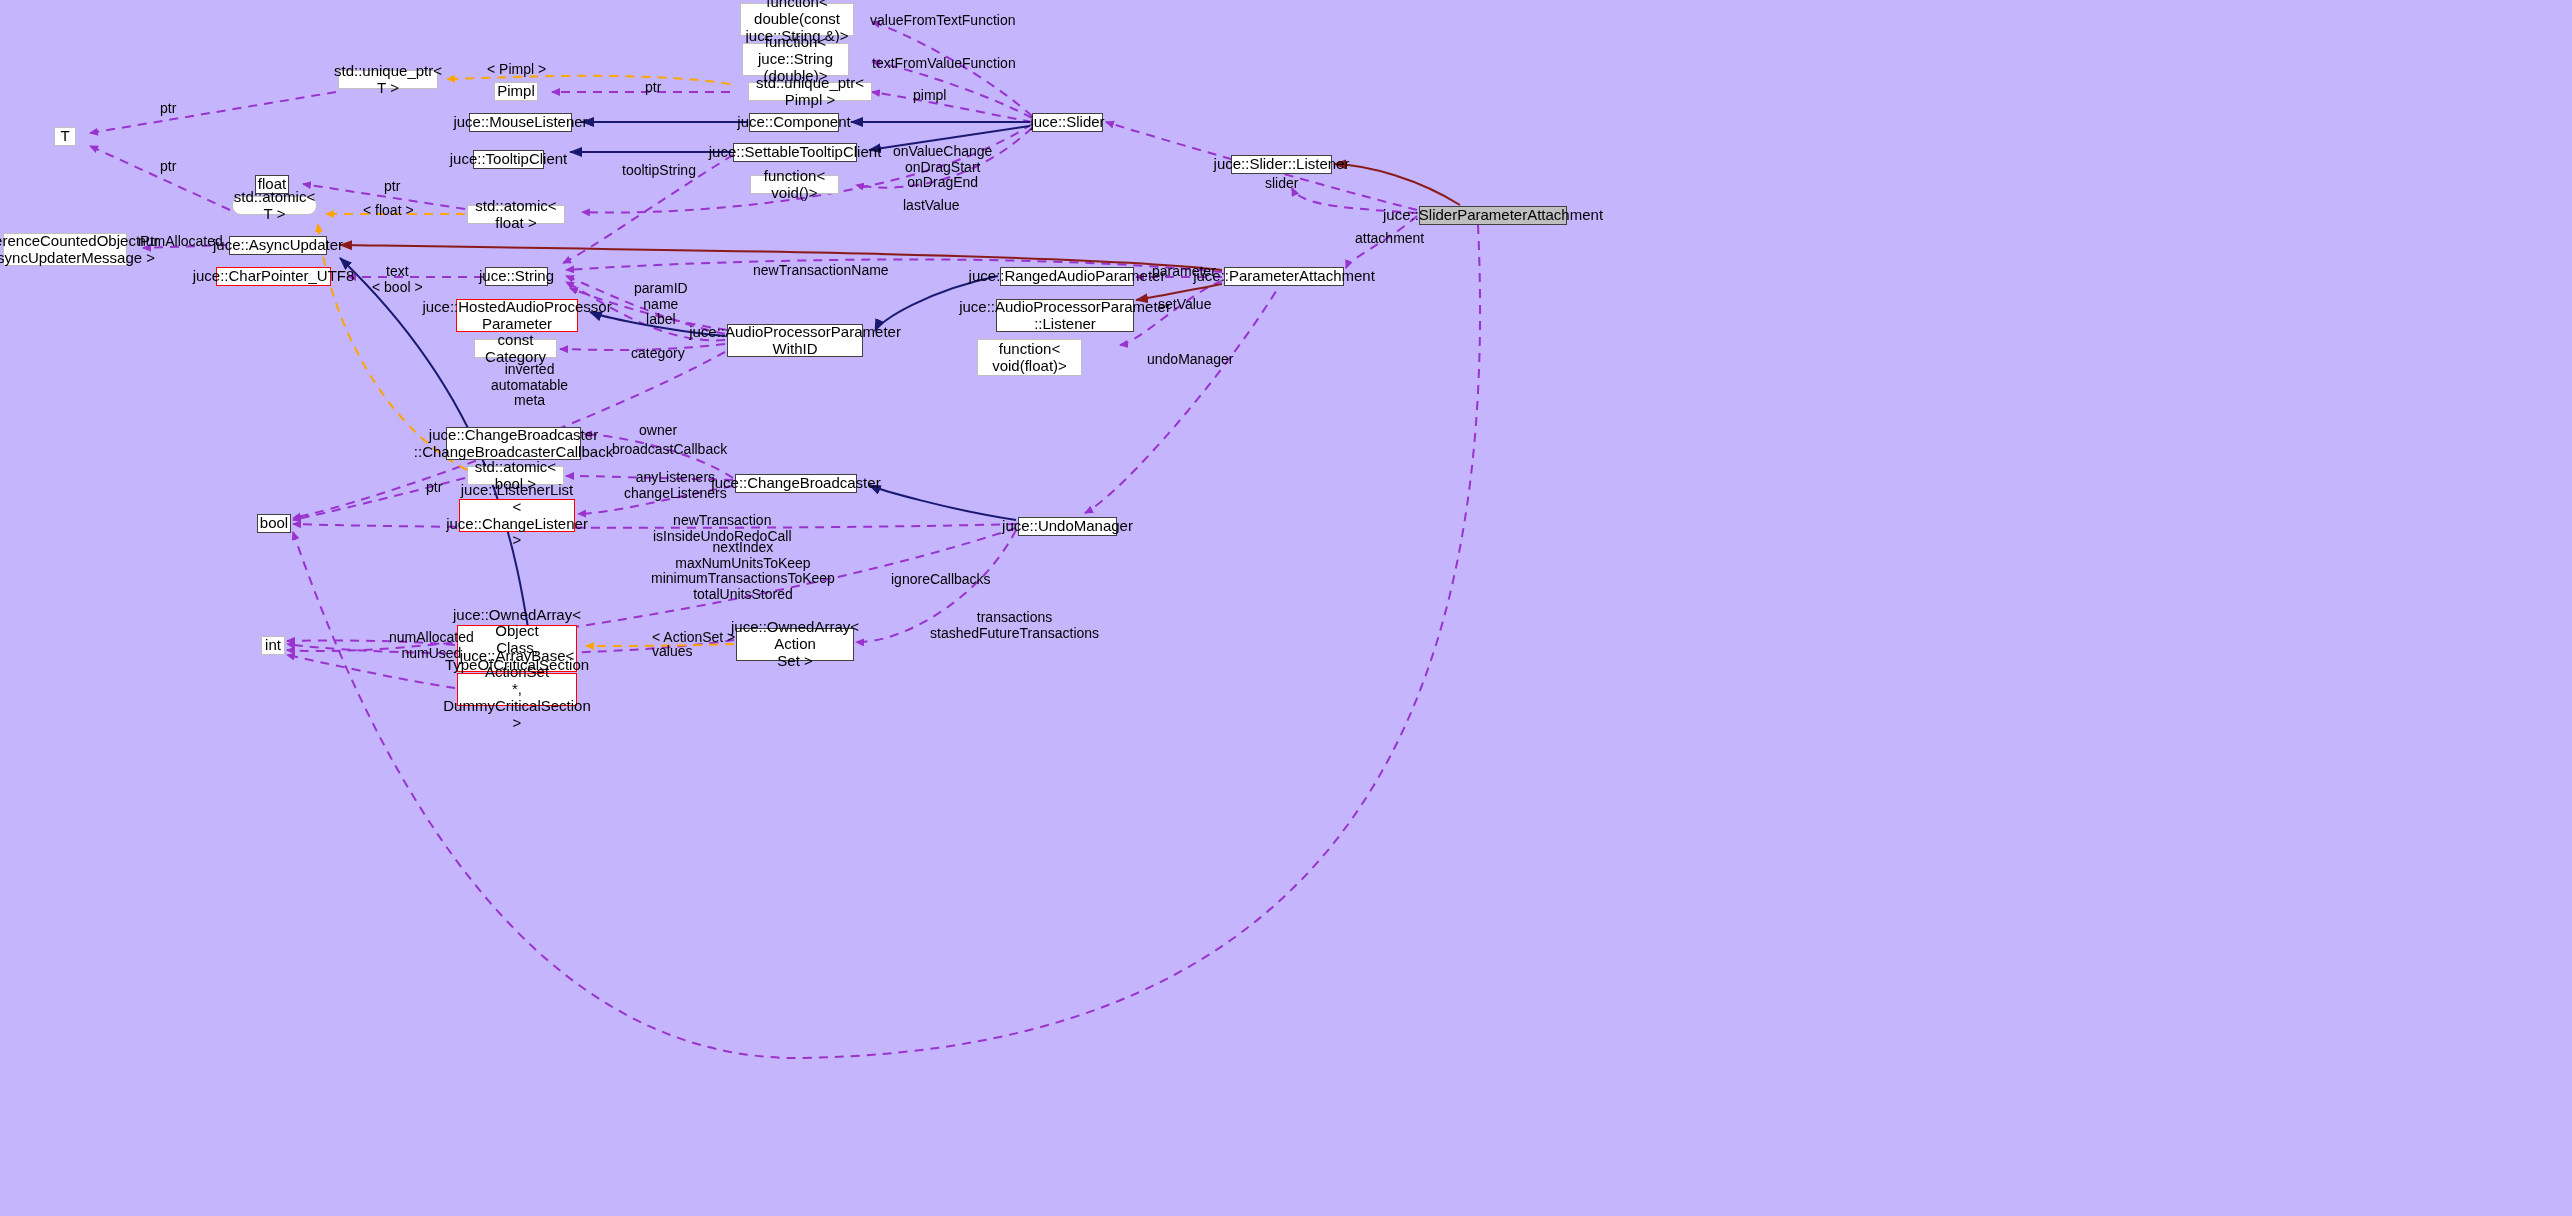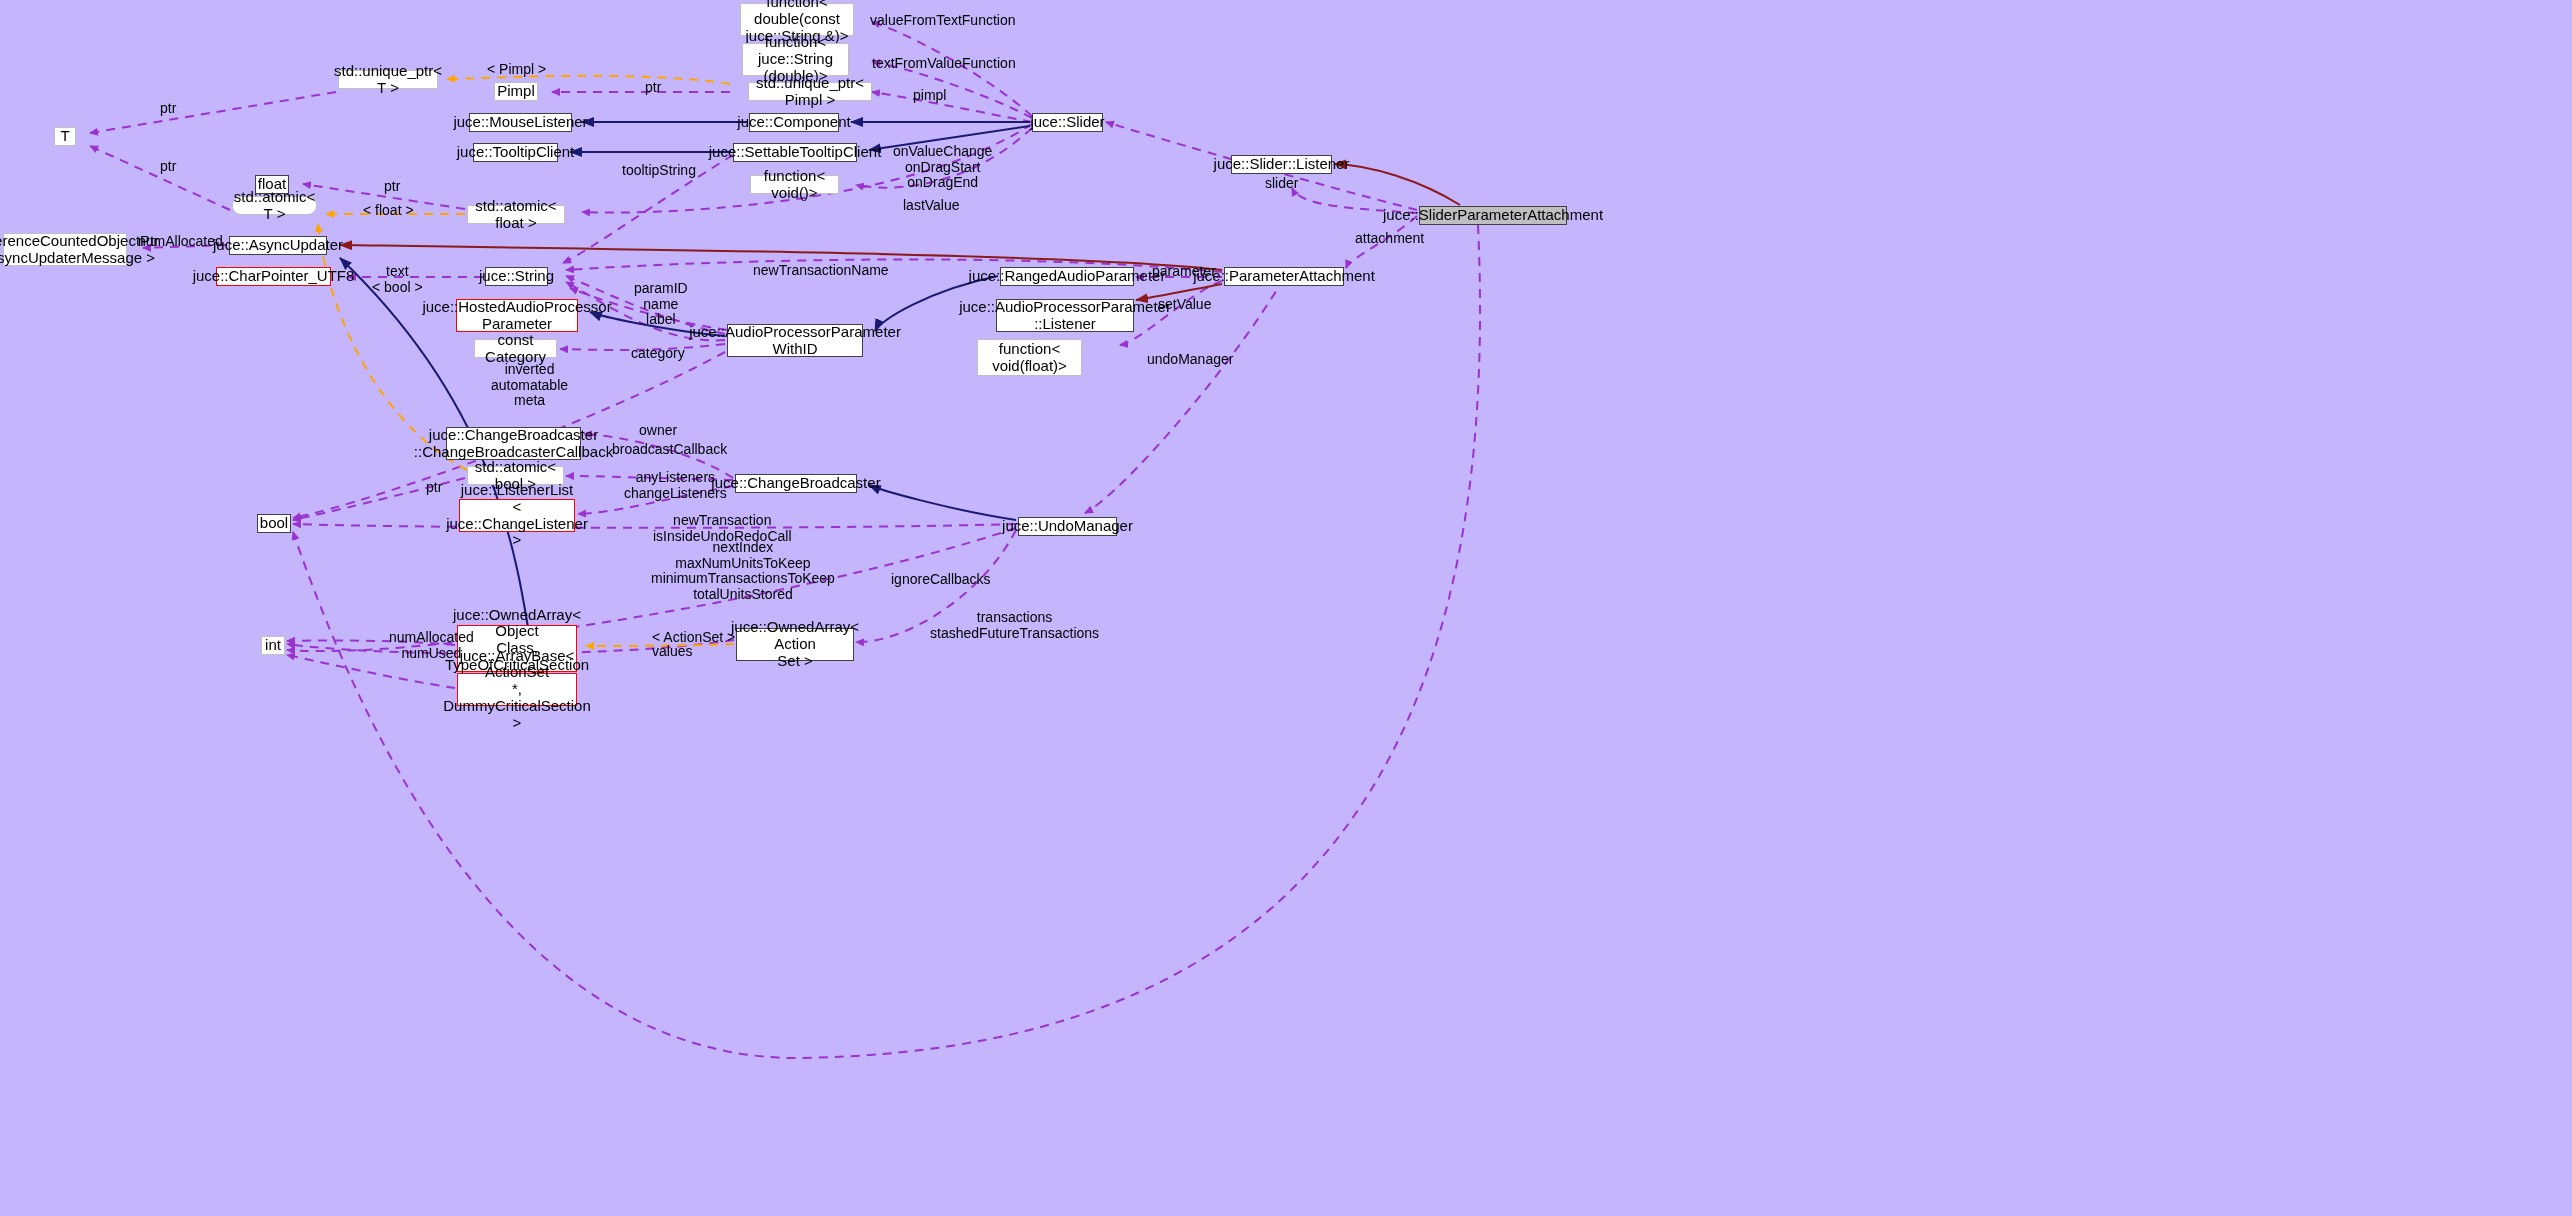--- a/index.html
+++ b/index.html
@@ -181,21 +181,21 @@
 juce::String &amp;)&gt;</div>
       <div class="node b-grey" style="left: 742px; top: 43px; width: 107px; height: 33px;">function&lt; juce::String
 (double)&gt;</div>
       <div class="node b-grey" style="left: 338px; top: 70px; width: 100px; height: 19px;">std::unique_ptr&lt; T &gt;</div>
       <div class="node b-grey" style="left: 494px; top: 82px; width: 44px; height: 19px;">Pimpl</div>
       <div class="node b-grey" style="left: 732px; top: 82px; width: 124px; height: 19px; margin-left: 16px;">std::unique_ptr&lt; Pimpl &gt;</div>
       <div class="node b-grey" style="left: 54px; top: 127px; width: 22px; height: 19px;">T</div>
       <div class="node b-black" style="left: 469px; top: 113px; width: 103px; height: 19px;">juce::MouseListener</div>
       <div class="node b-black" style="left: 749px; top: 113px; width: 90px; height: 19px;">juce::Component</div>
       <div class="node b-black" style="left: 1032px; top: 113px; width: 71px; height: 19px;">juce::Slider</div>
-      <div class="node b-black" style="left: 473px; top: 143px; width: 85px; height: 19px;">juce::TooltipClient</div>
+      <div class="node b-black" style="left: 473px; top: 150px; width: 71px; height: 19px;">juce::TooltipClient</div>
       <div class="node b-black" style="left: 733px; top: 143px; width: 124px; height: 19px;">juce::SettableTooltipClient</div>
       <div class="node b-black" style="left: 1231px; top: 155px; width: 101px; height: 19px;">juce::Slider::Listener</div>
       <div class="node b-black" style="left: 255px; top: 175px; width: 34px; height: 19px;">float</div>
       <div class="node b-grey" style="left: 750px; top: 175px; width: 89px; height: 19px;">function&lt; void()&gt;</div>
       <div class="node b-grey" style="left: 232px; top: 196px; width: 85px; height: 19px; border-radius: 9px;">std::atomic&lt; T &gt;</div>
       <div class="node b-grey" style="left: 467px; top: 205px; width: 98px; height: 19px;">std::atomic&lt; float &gt;</div>
       <div class="node b-center" style="left: 1419px; top: 206px; width: 148px; height: 19px;">juce::SliderParameterAttachment</div>
       <div class="node b-grey" style="left: 3px; top: 233px; width: 124px; height: 33px;">ReferenceCountedObjectPtr
 &lt; AsyncUpdaterMessage &gt;</div>
       <div class="node b-black" style="left: 229px; top: 236px; width: 98px; height: 19px;">juce::AsyncUpdater</div>

